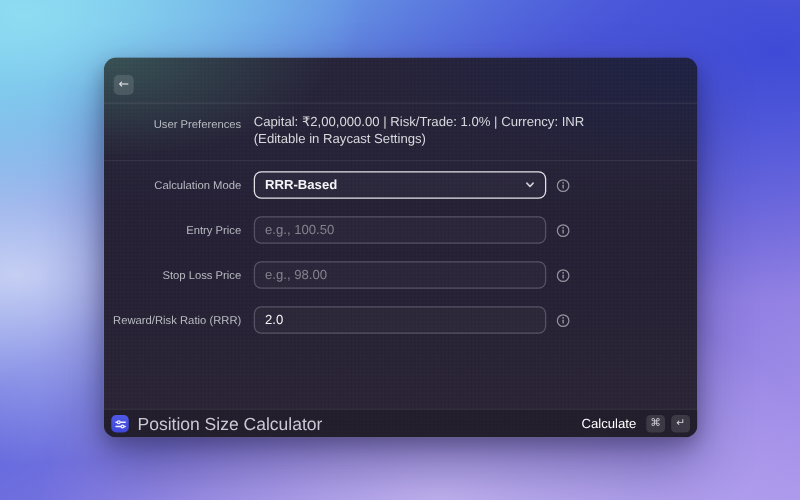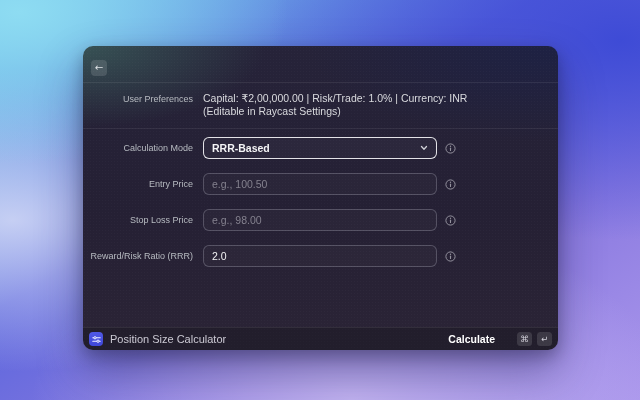--- a/index.html
+++ b/index.html
@@ -78,24 +78,24 @@
     position:absolute; left:0; right:0; bottom:0; height:23px;
     border-top:1px solid rgba(255,255,255,0.08);
     background:rgba(22,20,28,0.38);
     display:flex; align-items:center; padding:0 6px; gap:7px;
   }
   .ext-icon {
     width:14px; height:14px; border-radius:4px; flex:0 0 auto;
     background:linear-gradient(180deg,#5059e6 0%,#3f47d8 100%);
     display:flex; align-items:center; justify-content:center;
   }
-  .footer-title { font-size:11px; color:#cbc9d3; }
+  .footer-title { font-size:14px; color:#cbc9d3; }
   .footer-spacer { flex:1; }
   .calc-action { display:flex; align-items:center; gap:5px; cursor:default; }
-  .calc-label { font-size:10.5px; font-weight:700; color:#ffffff; margin-right:17px; }
+  .calc-label { font-size:10.5px; font-weight:400; color:#ffffff; margin-right:3px; }
   .keycap {
     width:15px; height:14px; border-radius:3.5px;
     background:rgba(255,255,255,0.12);
     display:flex; align-items:center; justify-content:center;
     color:#d4d2dc; font-size:8.5px; line-height:1;
     font-family:"DejaVu Sans",sans-serif;
   }
 </style>
 </head>
 <body>

